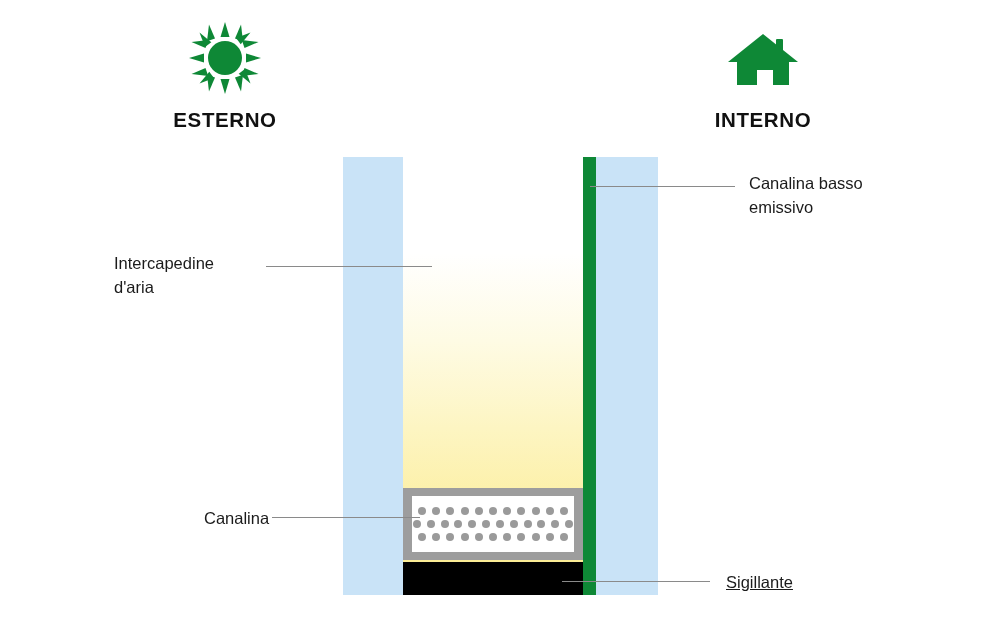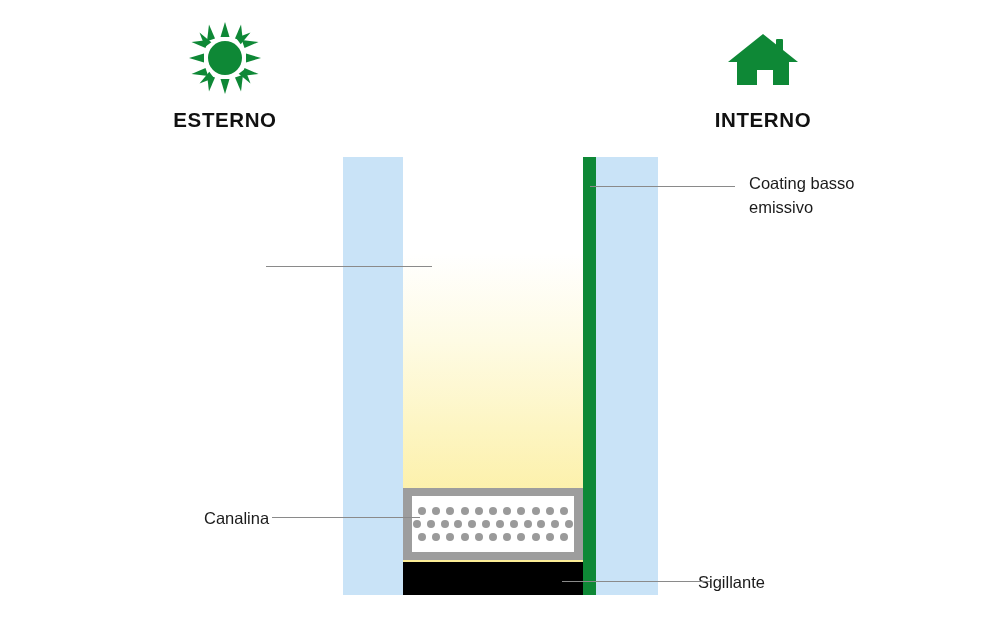--- a/index.html
+++ b/index.html
@@ -149,21 +149,21 @@
 
   .c-intercapedine { left: 114px; top: 252px; width: 150px; }
   .l-intercapedine { left: 266px; top: 266px; width: 166px; }
 
   .c-canalina      { left: 174px; top: 507px; width: 100px; margin-left: 30px; }
   .l-canalina      { left: 272px; top: 517px; width: 148px; }
 
   .c-coating       { left: 749px; top: 172px; width: 180px; }
   .l-coating       { left: 590px; top: 186px; width: 145px; }
 
-  .c-sigillante    { left: 698px; top: 571px; width: 140px; }
+  .c-sigillante    { left: 726px; top: 571px; width: 140px; text-decoration: underline; }
   .l-sigillante    { left: 562px; top: 581px; width: 148px; }
 </style>
 </head>
 <body>
 
 <div id="stage">
 
   <div class="side-group interior">
     <div class="side-icon">
       <svg width="72" height="72" viewBox="0 0 72 72" aria-hidden="true">
@@ -248,25 +248,27 @@
         <span class="dot"></span>
         <span class="dot"></span>
         <span class="dot"></span>
         <span class="dot"></span>
         <span class="dot"></span>
         <span class="dot"></span>
       </div>
     </div>
   </div>
 
+  <div class="callout left-text c-intercapedine">Intercapedine
+d'aria</div>
   <div class="leader l-intercapedine"></div>
 
   <div class="callout left-text c-canalina">Canalina</div>
   <div class="leader l-canalina"></div>
 
-  <div class="callout right-text c-coating">Coating basso
+  <div class="callout right-text c-coating">Canalina basso
 emissivo</div>
   <div class="leader l-coating"></div>
 
   <div class="callout right-text c-sigillante">Sigillante</div>
   <div class="leader l-sigillante"></div>
 
 </div>
 
 </body></html>

